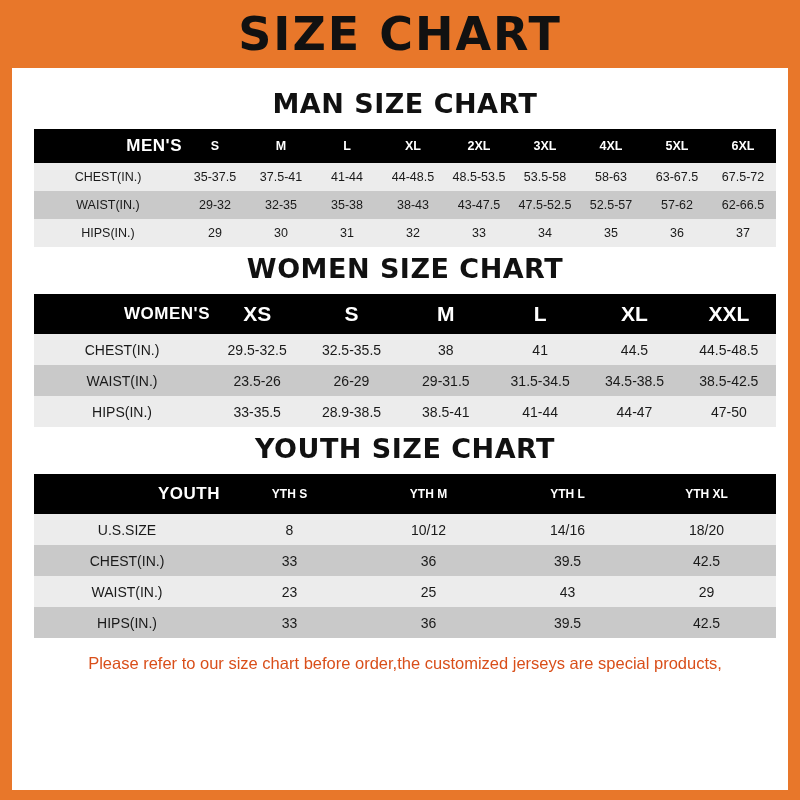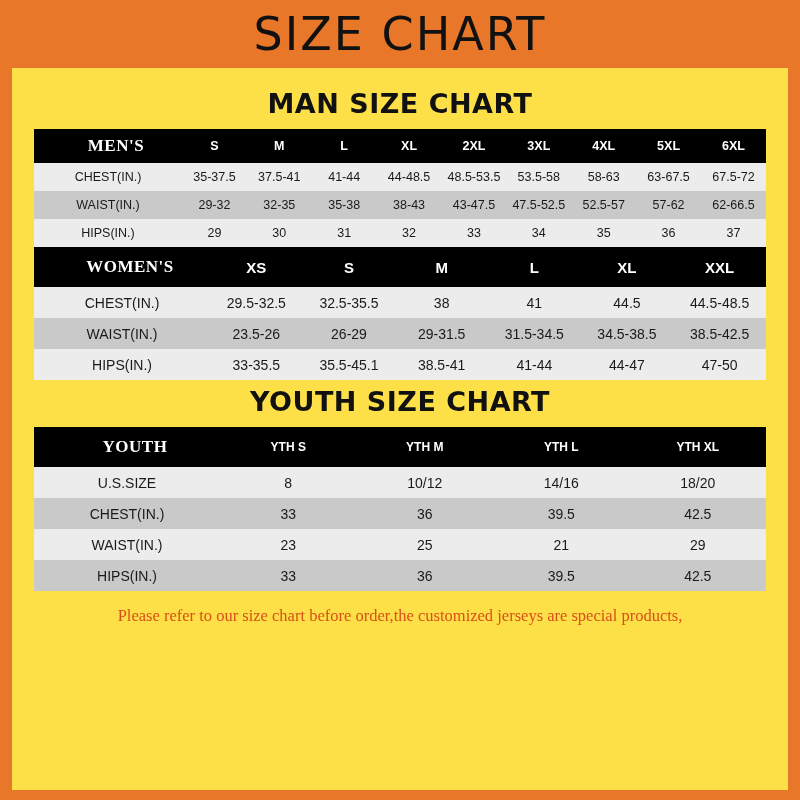--- a/index.html
+++ b/index.html
@@ -22,34 +22,34 @@
   }
   .header {
     height: 68px;
     display: flex;
     align-items: center;
     justify-content: center;
     background: #e8772a;
   }
   .header-title {
     font-family: "DejaVu Sans", sans-serif;
-    font-weight: normal;
+    font-weight: bold;
     font-size: 46px;
     letter-spacing: 2px;
     color: #111;
     line-height: 1;
   }
   .body-panel {
     position: absolute;
     top: 68px;
     left: 12px;
     right: 12px;
     bottom: 10px;
-    background: #fde047;
-    padding: 14px 22px 0 22px;
+    background: #ffffff;
+    padding: 14px 12px 0 22px;
     box-sizing: border-box;
   }
   .section-title {
     text-align: center;
     font-family: "DejaVu Sans", sans-serif;
     font-weight: bold;
     font-size: 27px;
     color: #111;
     letter-spacing: 0.5px;
     margin: 6px 0 10px 0;
@@ -70,23 +70,23 @@
     white-space: nowrap;
   }
   table.size-table thead th {
     background: #000000;
     color: #ffffff;
     font-weight: bold;
     height: 34px;
     font-size: 15px;
   }
   table.size-table thead th.rowlabel {
-    text-align: center;
+    text-align: right;
     padding-left: 16px;
-    font-family: Liberation Serif, serif;
+    font-family: Liberation Sans, sans-serif;
     font-size: 17px;
     letter-spacing: 0.5px;
   }
   table.size-table tbody tr.light td {
     background: #ececec;
   }
   table.size-table tbody tr.dark td {
     background: #c9c9c9;
   }
   table.size-table tbody td.rowlabel {
@@ -98,35 +98,35 @@
   #men-table thead th.rowlabel { width: 132px; }
   #men-table tbody td.rowlabel { width: 132px; }
   #men-table th, #men-table td { font-size: 12.5px; }
   #men-table thead th.rowlabel { font-size: 17px; }
 
   
   #women-table thead th.rowlabel { width: 160px; }
   #women-table tbody td.rowlabel { width: 160px; }
   #women-table th, #women-table td { font-size: 14px; height: 31px; margin-left: 40px; }
   #women-table thead th.rowlabel { font-size: 17px; }
-  #women-table thead th { height: 40px; font-size: 15px; }
+  #women-table thead th { height: 40px; font-size: 21px; }
 
   
   #youth-table thead th.rowlabel { width: 170px; }
   #youth-table tbody td.rowlabel { width: 170px; margin-left: 48px; }
   #youth-table th, #youth-table td { font-size: 14px; height: 31px; }
   #youth-table thead th { height: 40px; font-size: 12px; }
   #youth-table thead th.rowlabel { font-size: 17px; }
   .notice {
     margin-top: 14px;
     text-align: center;
     color: #d94f1a;
     font-size: 16.5px;
     line-height: 1.35;
-    font-family: Liberation Serif, serif;
+    font-family: Liberation Sans, sans-serif;
   }
   .notice div { white-space: nowrap; }
 </style>
 </head>
 <body>
 
 <div class="page">
 
   <div class="header">
     <div class="header-title">SIZE CHART</div>
@@ -183,20 +183,21 @@
           <td>32</td>
           <td>33</td>
           <td>34</td>
           <td>35</td>
           <td>36</td>
           <td>37</td>
         </tr>
       </tbody>
     </table>
 
+    <div class="section-title">WOMEN SIZE CHART</div>
     <table class="size-table" id="women-table">
       <thead>
         <tr>
           <th class="rowlabel">WOMEN'S</th>
           <th>XS</th>
           <th>S</th>
           <th>M</th>
           <th>L</th>
           <th>XL</th>
           <th>XXL</th>
@@ -217,21 +218,21 @@
           <td>23.5-26</td>
           <td>26-29</td>
           <td>29-31.5</td>
           <td>31.5-34.5</td>
           <td>34.5-38.5</td>
           <td>38.5-42.5</td>
         </tr>
         <tr class="light">
           <td class="rowlabel">HIPS(IN.)</td>
           <td>33-35.5</td>
-          <td>35.5-45.1</td>
+          <td>28.9-38.5</td>
           <td>38.5-41</td>
           <td>41-44</td>
           <td>44-47</td>
           <td>47-50</td>
         </tr>
       </tbody>
     </table>
 
     <div class="section-title">YOUTH SIZE CHART</div>
     <table class="size-table" id="youth-table">
@@ -256,21 +257,21 @@
           <td class="rowlabel">CHEST(IN.)</td>
           <td>33</td>
           <td>36</td>
           <td>39.5</td>
           <td>42.5</td>
         </tr>
         <tr class="light">
           <td class="rowlabel">WAIST(IN.)</td>
           <td>23</td>
           <td>25</td>
-          <td>21</td>
+          <td>43</td>
           <td>29</td>
         </tr>
         <tr class="dark">
           <td class="rowlabel">HIPS(IN.)</td>
           <td>33</td>
           <td>36</td>
           <td>39.5</td>
           <td>42.5</td>
         </tr>
       </tbody>

